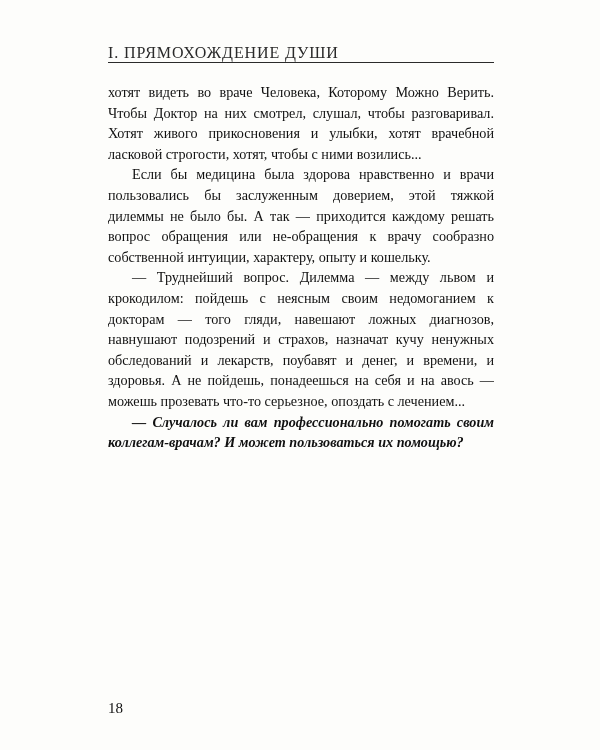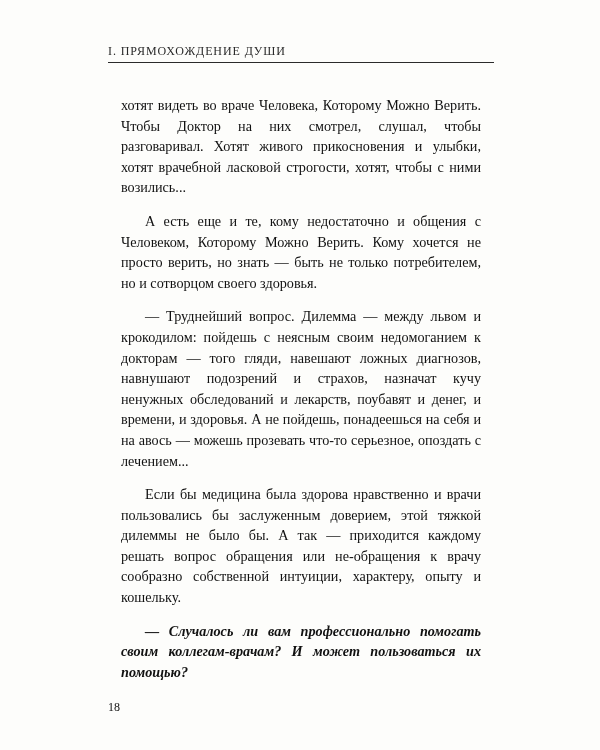--- a/index.html
+++ b/index.html
@@ -20,21 +20,21 @@
     height: 750px;
     background: #fdfdfb;
     box-sizing: border-box;
   }
   .running-head {
     position: absolute;
     top: 44px;
     left: 108px;
     right: 108px;
     font-family: "Liberation Serif", serif;
-    font-size: 12px;
+    font-size: 16px;
     letter-spacing: 0.9px;
     color: #2a2a2a;
     text-transform: uppercase;
     white-space: nowrap;
   }
   .rule {
     position: absolute;
     top: 62px;
     left: 108px;
     width: 386px;
@@ -45,50 +45,49 @@
     position: absolute;
     top: 82px;
     left: 108px;
     width: 386px;
     font-size: 14.2px;
     line-height: 20.6px;
     text-align: justify;
     color: #111111;
   }
   p {
-    margin: 13px;
+    margin: 0;
     text-indent: 24px;
   }
   p.noindent {
     text-indent: 0;
   }
   p.question {
     font-style: italic;
     font-weight: bold;
     text-indent: 24px;
   }
   .folio {
     position: absolute;
     left: 108px;
     top: 700px;
-    font-size: 12px;
+    font-size: 15px;
     color: #111111;
   }
 </style>
 </head>
 <body>
 
 <div class="page">
 
   <div class="running-head">I. Прямохождение души</div>
   <div class="rule"></div>
 
   <div class="textblock">
     <p class="noindent">хотят видеть во враче Человека, Которому Можно Верить. Чтобы Доктор на них смотрел, слушал, чтобы разговаривал. Хотят живого прикосновения и улыбки, хотят врачебной ласковой строгости, хотят, чтобы с ними возились...</p>
-    <p>А есть еще и те, кому недостаточно и общения с Человеком, Которому Можно Верить. Кому хочется не просто верить, но знать — быть не только потребителем, но и сотворцом своего здоровья.</p>
+    <p>Если бы медицина была здорова нравственно и врачи пользовались бы заслуженным доверием, этой тяжкой дилеммы не было бы. А так — приходится каждому решать вопрос обращения или не-обращения к врачу сообразно собственной интуиции, характеру, опыту и кошельку.</p>
     <p>— Труднейший вопрос. Дилемма — между львом и крокодилом: пойдешь с неясным своим недомоганием к докторам — того гляди, навешают ложных диагнозов, навнушают подозрений и страхов, назначат кучу ненужных обследований и лекарств, поубавят и денег, и времени, и здоровья. А не пойдешь, понадеешься на себя и на авось — можешь прозевать что-то серьезное, опоздать с лечением...</p>
-    <p>Если бы медицина была здорова нравственно и врачи пользовались бы заслуженным доверием, этой тяжкой дилеммы не было бы. А так — приходится каждому решать вопрос обращения или не-обращения к врачу сообразно собственной интуиции, характеру, опыту и кошельку.</p>
     <p class="question">— Случалось ли вам профессионально помогать своим коллегам-врачам? И может пользоваться их помощью?</p>
   </div>
 
   <div class="folio">18</div>
 
 </div>
 
 </body></html>

